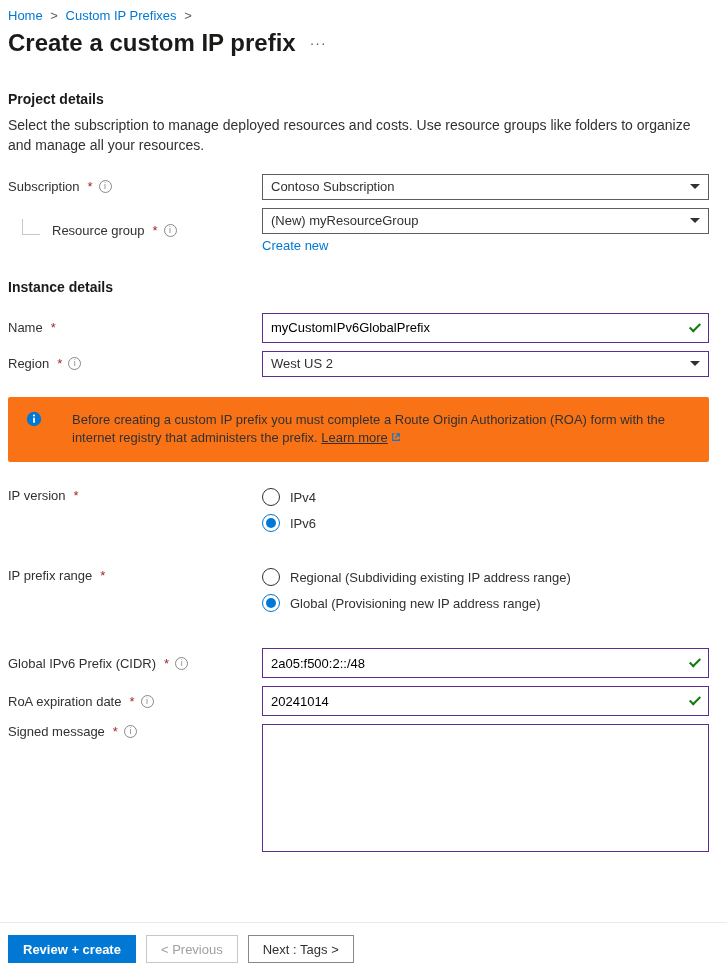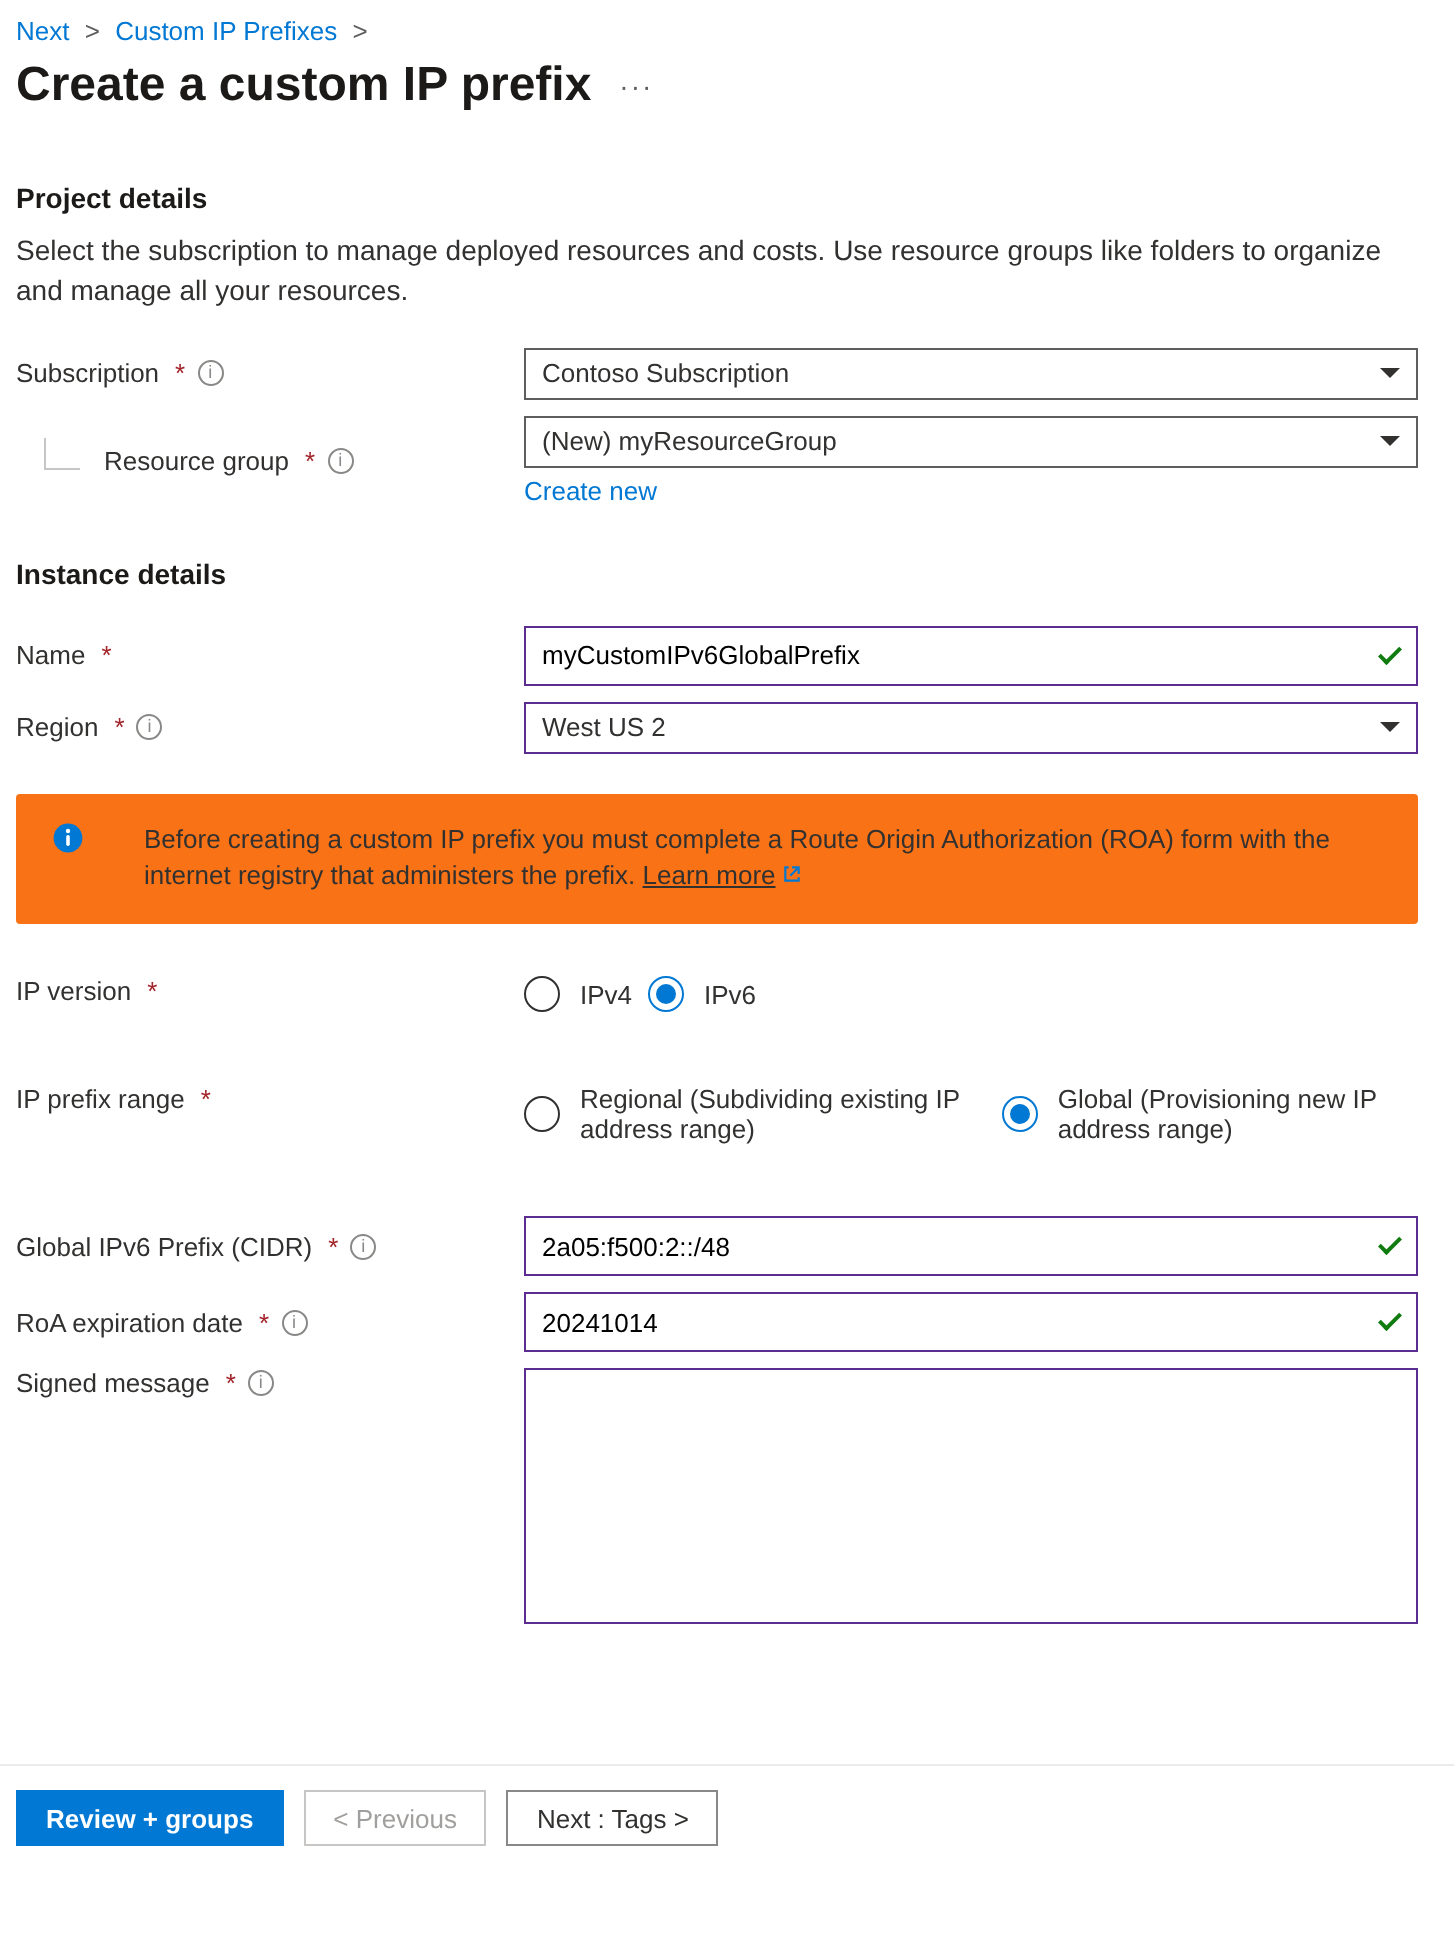--- a/index.html
+++ b/index.html
@@ -71,21 +71,21 @@
     background:#f97316; border-radius:2px; padding:14px 18px;
     display:flex; gap:30px; align-items:flex-start; margin:20px 0 26px 0;
     font-size:13px; line-height:1.45;
   }
   .alert-icon {
     width:16px;height:16px;flex-shrink:0;
   }
   .alert a { color:#323130; text-decoration:underline; }
   .ext-icon { display:inline-block; width:10px;height:10px; margin-left:3px; vertical-align:baseline; }
 
-  .radio-group { display:flex; flex-direction:row; gap:8px; }
+  .radio-group { display:flex; flex-direction:column; gap:8px; }
   .radio-row { display:flex; align-items:center; gap:10px; cursor:pointer; }
   .radio-outer {
     width:18px;height:18px;border:1px solid #323130;border-radius:50%;
     display:flex;align-items:center;justify-content:center;flex-shrink:0;
   }
   .radio-outer.sel { border-color:#0078d4; }
   .radio-inner { width:10px;height:10px;border-radius:50%;background:#0078d4; }
   .radio-label { font-size:13px; }
 
   .input-with-check { position:relative; }
@@ -106,21 +106,21 @@
   .btn.disabled { color:#a19f9d; border-color:#c8c6c4; cursor:not-allowed; }
 
   .section-gap { height: 18px; }
 </style>
 </head>
 <body>
 
 <div class="content">
 
   <div class="breadcrumb">
-    <a>Next</a>
+    <a>Home</a>
     <span class="chev">&gt;</span>
     <a>Custom IP Prefixes</a>
     <span class="chev">&gt;</span>
   </div>
 
   <h1 class="page-title">
     <span>Create a custom IP prefix</span>
     <span class="ellipsis">···</span>
   </h1>
 
@@ -285,16 +285,16 @@
       <i class="info-icon"></i>
     </div>
     <div class="input-col">
       <textarea class="ctrl valid" style=""></textarea>
     </div>
   </div>
 
 </div>
 
 <div class="footer">
-  <button class="btn primary">Review + groups</button>
+  <button class="btn primary">Review + create</button>
   <button class="btn disabled">&lt; Previous</button>
   <button class="btn">Next : Tags &gt;</button>
 </div>
 
 </body></html>

